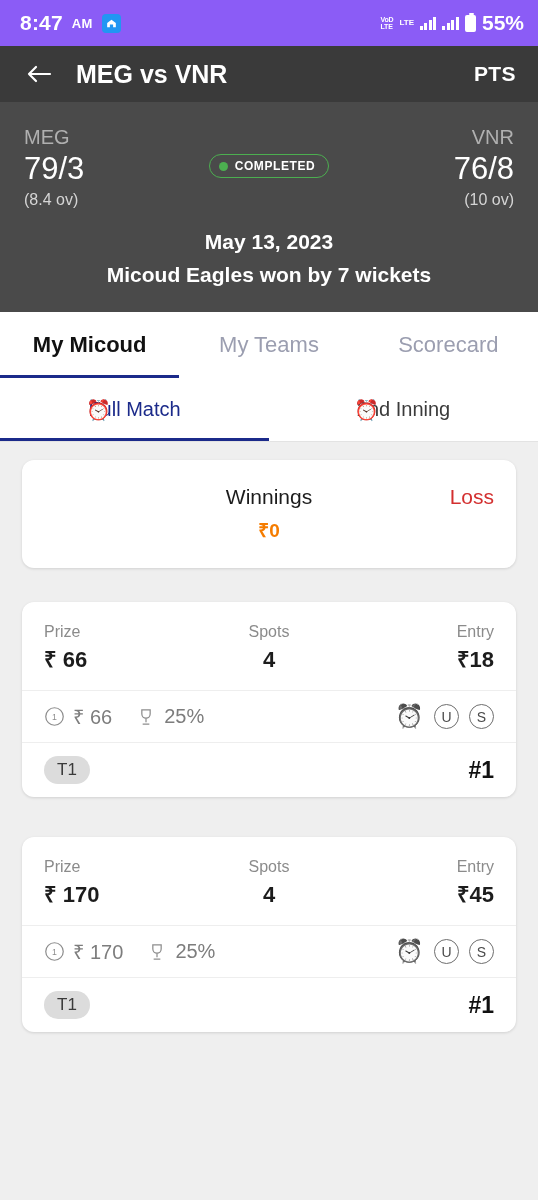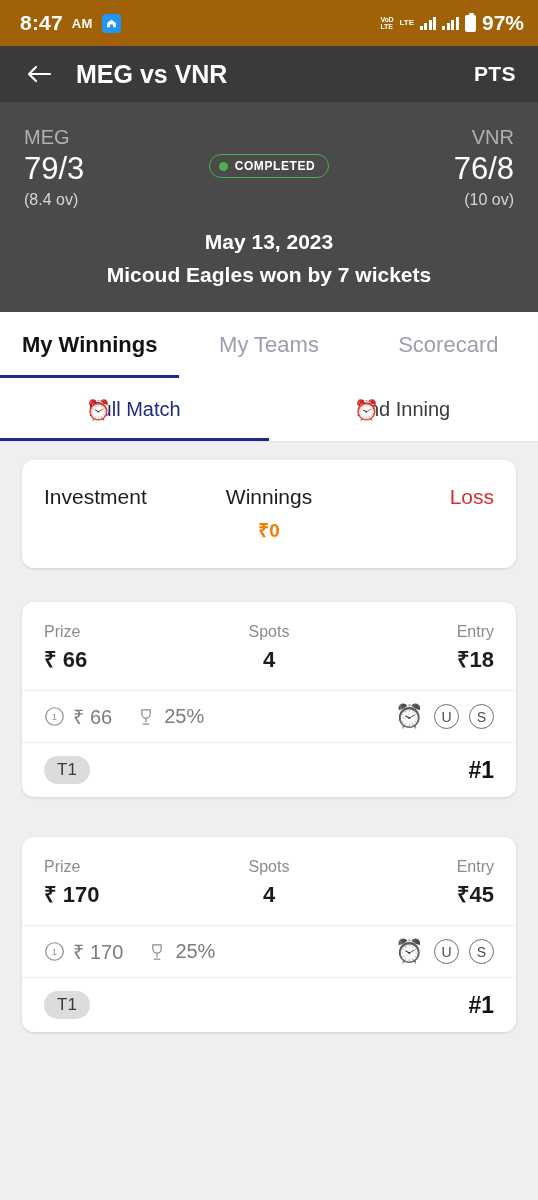--- a/index.html
+++ b/index.html
@@ -6,21 +6,21 @@
   html, body {
     width:538px; height:1200px;
     background:#ededed;
     font-family:"Liberation Sans", sans-serif;
     overflow:hidden;
   }
   #app { width:538px; height:1200px; position:relative; background:#efefef; }
 
   
   .statusbar {
-    height:46px; background:#a16207; color:#ffffff;
+    height:46px; background:#8b5cf6; color:#ffffff;
     display:flex; align-items:center; justify-content:space-between;
     padding:0 14px 0 20px;
   }
   .sb-left { display:flex; align-items:center; gap:9px; }
   .sb-time { font-size:21px; font-weight:700; letter-spacing:.2px; }
   .sb-ampm { font-size:13px; font-weight:700; letter-spacing:.3px; }
   .sb-appicon {
     width:19px; height:19px; border-radius:4px; background:#2196f3;
     display:flex; align-items:center; justify-content:center;
   }
@@ -172,21 +172,21 @@
           <i></i>
           <i></i>
       </span>
       <span class="bars">
         <i></i>
           <i></i>
           <i></i>
           <i></i>
       </span>
       <span class="batt"></span>
-      <span class="sb-pct">97%</span>
+      <span class="sb-pct">55%</span>
     </div>
   </div>
 
   <div class="appbar">
     <span class="back-btn">
       <svg width="28" height="24" viewBox="0 0 28 24" fill="none" stroke="#fff" stroke-width="2.2">
         <path d="M25 12H4M11 5l-7 7 7 7" stroke-linecap="round" stroke-linejoin="round"></path>
       </svg>
     </span>
     <span class="appbar-title">MEG vs VNR</span>
@@ -213,21 +213,21 @@
       </div>
     </div>
     <div class="match-meta">
       <div class="match-date">May 13, 2023</div>
       <div class="match-result">Micoud Eagles won by 7 wickets</div>
     </div>
   </div>
 
   <div class="maintabs">
     <div class="mtab active">
-      <span>My Winnings</span>
+      <span>My Micoud</span>
     </div>
     <div class="mtab">
       <span>My Teams</span>
     </div>
     <div class="mtab">
       <span>Scorecard</span>
     </div>
   </div>
 
   <div class="subtabs">
@@ -245,21 +245,20 @@
       </span>
       <span class="slabel">nd Inning</span>
     </div>
   </div>
 
   <div class="content">
 
     <div class="card summary">
       <div class="sum-row">
         <div class="sum-col">
-          <div class="sum-label">Investment</div>
         </div>
         <div class="sum-col">
           <div class="sum-label">Winnings</div>
           <div class="sum-val c-win">₹0</div>
         </div>
         <div class="sum-col">
           <div class="sum-label loss">Loss</div>
         </div>
       </div>
     </div>

